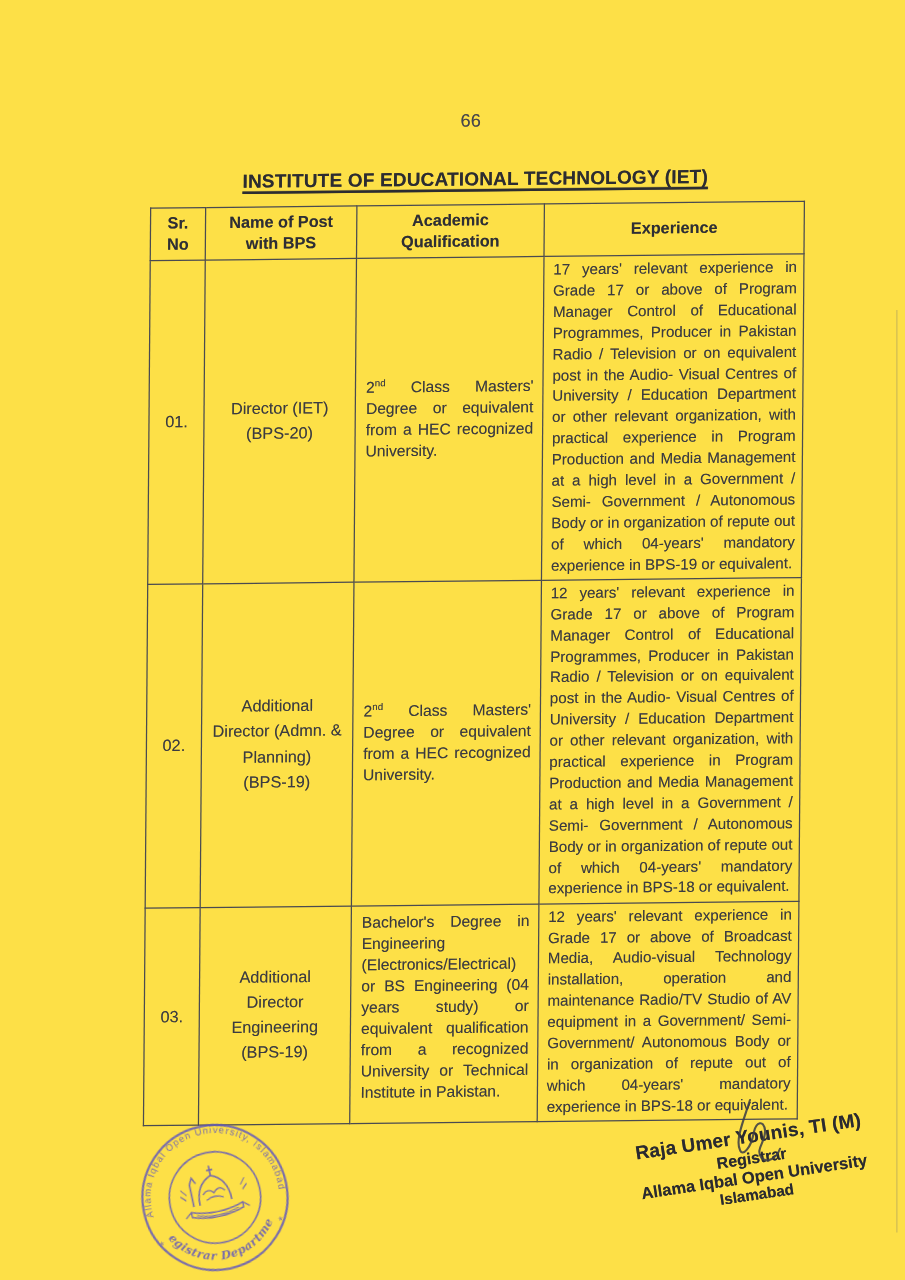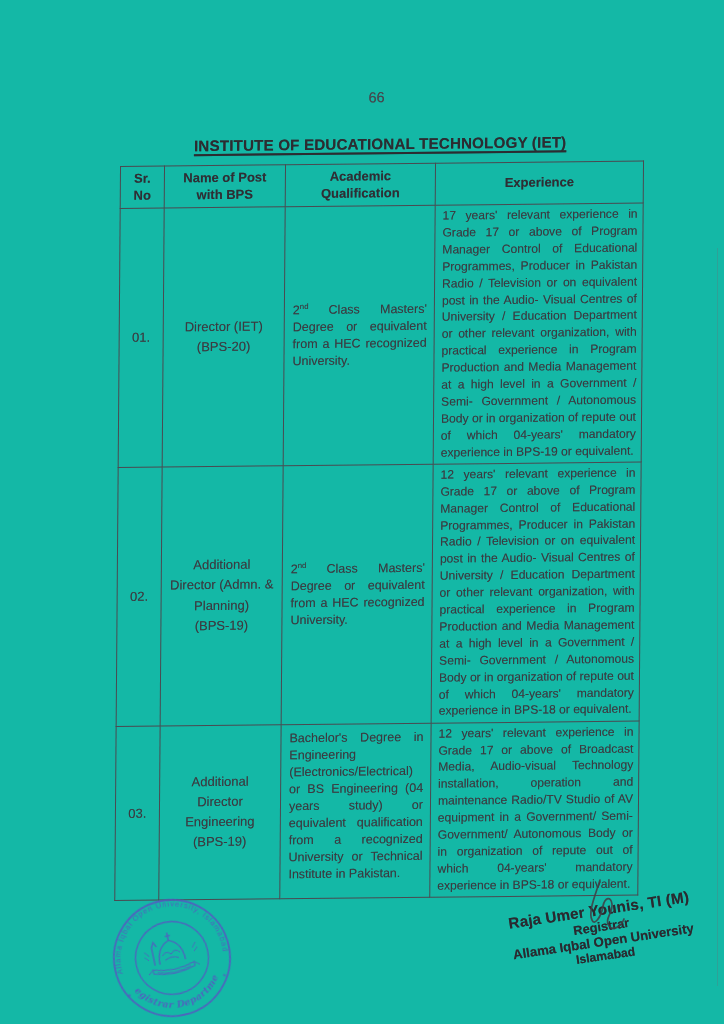--- a/index.html
+++ b/index.html
@@ -1,18 +1,18 @@
 <!DOCTYPE html>
 <html><head>
 <meta charset="utf-8">
 <style>
   html,body{margin:0;padding:0;}
   .page{
     position:relative; width:724px; height:1024px;
-    background:#14b8a6; overflow:hidden;
+    background:#fde047; overflow:hidden;
     font-family:"Liberation Sans", sans-serif;
     color:#3b3b41;
   }
   
   .scan{
     position:absolute; inset:0;
     transform: skewY(-0.6deg) skewX(-0.45deg);
     transform-origin:120px 170px;
   }
   .pagenum{

